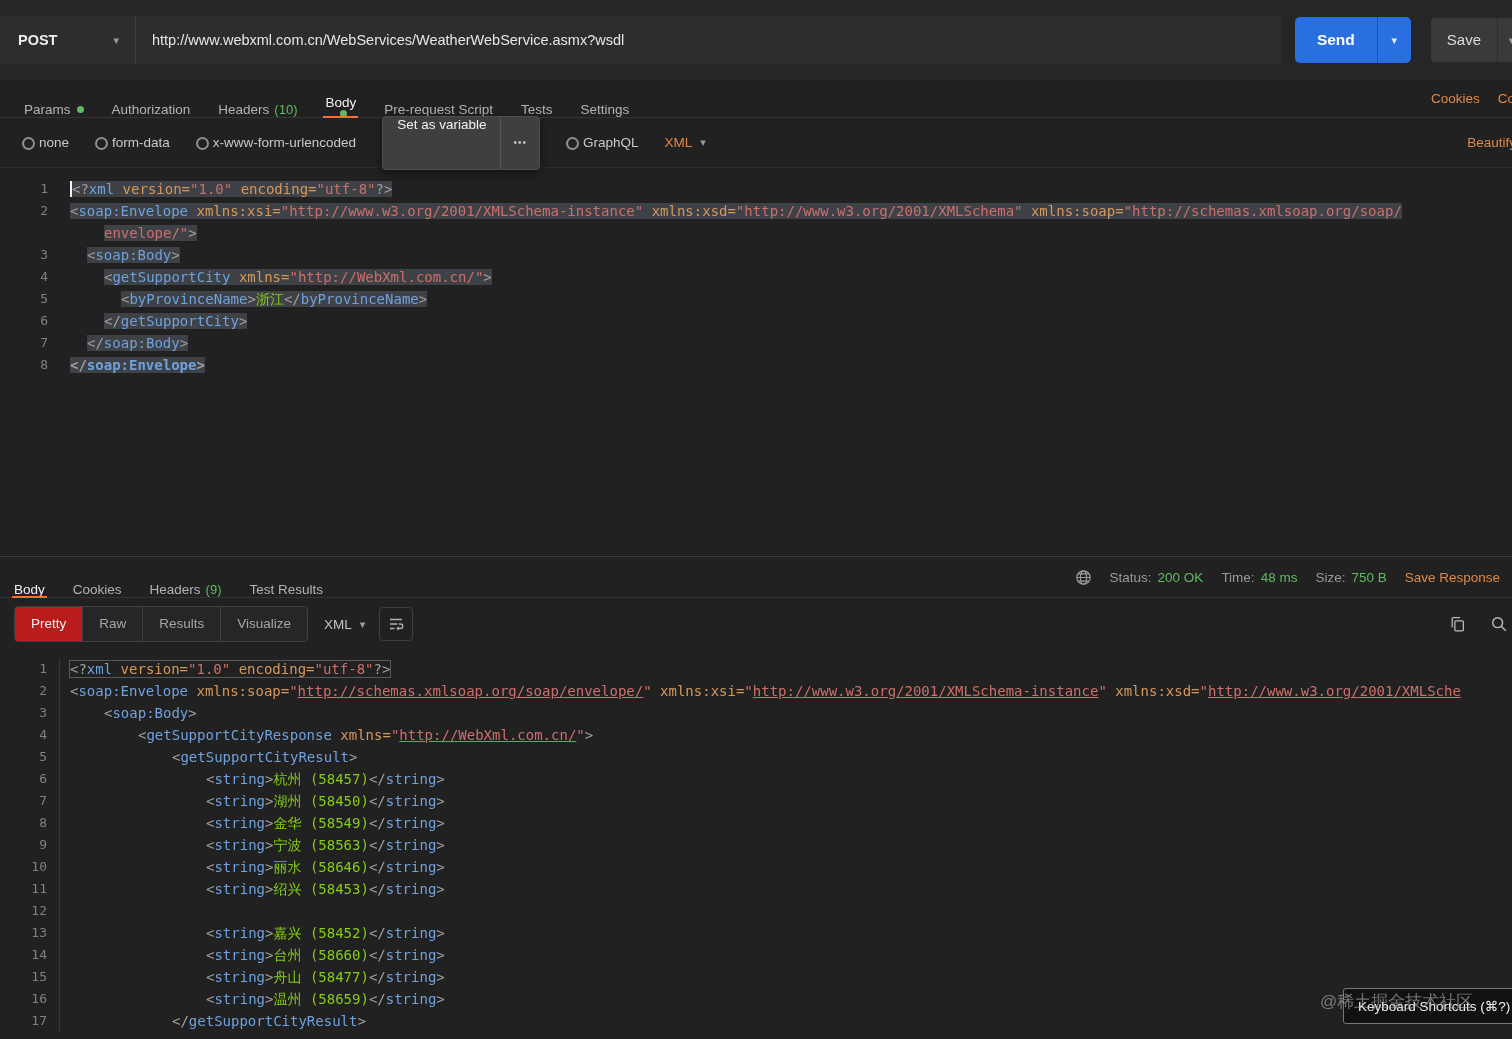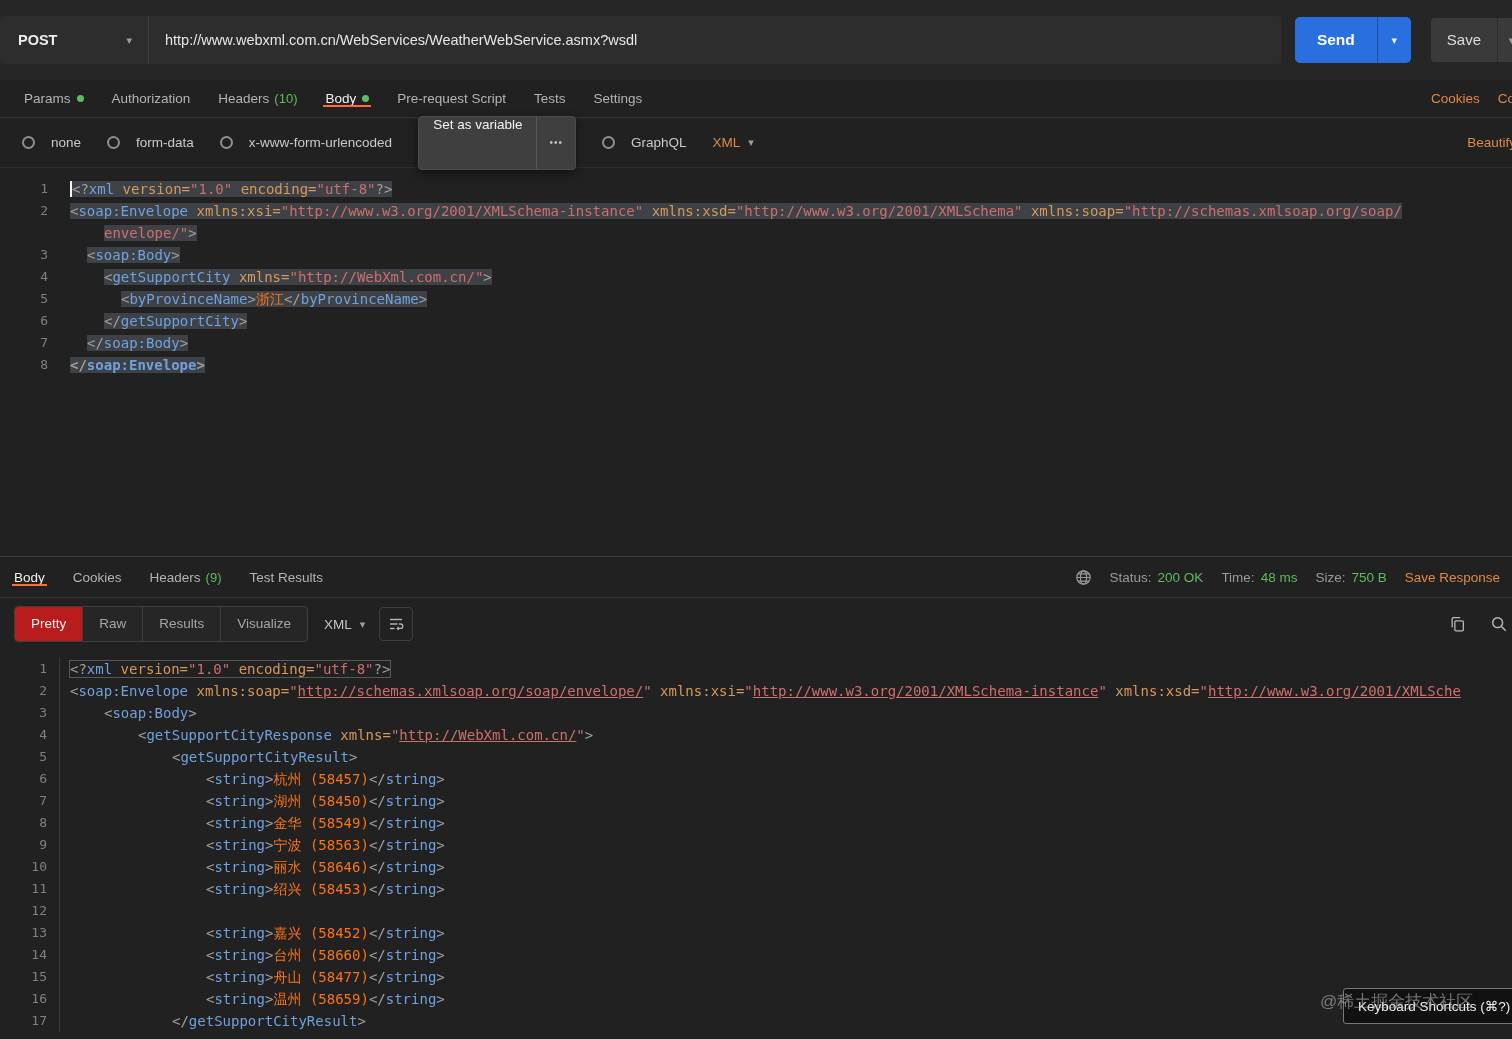--- a/index.html
+++ b/index.html
@@ -8,47 +8,47 @@
     --blue:#2a6fdf; --pu:#a0a0a0; --tg:#6fa1dd; --at:#d6985a; --st:#cb6f6c; --sel:#3e4247;
   }
   *{margin:0;padding:0;box-sizing:border-box;}
   html,body{background:var(--bg);}
   body{width:1512px;height:1039px;overflow:hidden;font-family:"Liberation Sans",sans-serif;color:var(--text);}
   .app{position:relative;width:1512px;height:1039px;display:flex;flex-direction:column;overflow:hidden;background:var(--bg);}
 
   
   .topbar{height:80px;background:var(--panel);display:flex;align-items:center;flex:none;}
   .url-group{flex:1;height:48px;margin:16px 0;background:var(--field);border-radius:4px;display:flex;align-items:center;min-width:0;}
-  .method{width:149px;height:100%;display:flex;align-items:center;justify-content:space-between;padding:0 16px 0 18px;border-right:1px solid #3e3e3e;cursor:pointer;flex:none;}
+  .method{width:136px;height:100%;display:flex;align-items:center;justify-content:space-between;padding:0 16px 0 18px;border-right:1px solid #3e3e3e;cursor:pointer;flex:none;}
   .method-label{font-size:14.5px;font-weight:bold;color:#ededed;}
   .chev{color:#9c9c9c;font-size:11px;line-height:1;}
   .url-input{flex:1;height:100%;background:transparent;border:none;outline:none;color:#e6e6e6;font-size:14.5px;padding:0 16px;min-width:0;}
   .send-btn{margin-left:14px;height:46px;background:var(--blue);border-radius:5px;display:flex;align-items:center;flex:none;}
   .send-main{padding:0 22px;font-size:15.5px;font-weight:bold;color:#fff;line-height:46px;cursor:pointer;}
   .send-caret{width:34px;height:100%;display:flex;align-items:center;justify-content:center;border-left:1px solid rgba(0,0,0,.28);cursor:pointer;}
   .send-caret .chev{color:#e8f0ff;}
   .save-btn{margin-left:20px;margin-right:-13px;height:44px;background:#3a3a3a;border-radius:4px;display:flex;align-items:center;flex:none;}
   .save-main{padding:0 16px;font-size:15px;color:#dcdcdc;line-height:44px;cursor:pointer;}
   .save-caret{width:28px;height:100%;display:flex;align-items:center;justify-content:center;border-left:1px solid #2c2c2c;cursor:pointer;}
 
   
   .req-tabs{height:38px;display:flex;align-items:stretch;padding-left:10px;border-bottom:1px solid #343434;position:relative;flex:none;}
-  .tabs-list{display:flex;align-items:center;}
+  .tabs-list{display:flex;align-items:flex-end;}
   .tab{display:flex;align-items:center;padding:0 14px;font-size:13.5px;color:#b3b3b3;position:relative;cursor:pointer;white-space:nowrap;}
-  .tab.active{color:#f0f0f0;}
+  .tab.active{color:#f0f0f0;flex-direction:column;}
   .tab.active::after{content:"";position:absolute;left:12px;right:12px;bottom:-1px;height:2px;background:var(--orange);}
   .tab .count{margin-left:5px;color:var(--green);font-size:13px;}
   .tab .dot{margin-left:6px;width:7px;height:7px;border-radius:50%;background:var(--green);}
   .req-links{position:absolute;right:-18px;top:0;height:100%;display:flex;align-items:center;gap:18px;}
   .hlink{color:var(--link);font-size:13.5px;cursor:pointer;white-space:nowrap;}
 
   
   .body-bar{height:50px;display:flex;align-items:center;padding-left:22px;gap:26px;border-bottom:1px solid #2c2c2c;position:relative;flex:none;}
   .body-options{display:flex;align-items:center;gap:26px;}
-  .radio-opt{display:flex;align-items:center;gap:16px;cursor:pointer;}
+  .radio-opt{display:flex;align-items:flex-end;gap:4px;cursor:pointer;}
   .radio{width:13px;height:13px;border-radius:50%;border:2px solid #8f8f8f;background:transparent;flex:none;}
   .radio-label{font-size:13.5px;color:#c9c9c9;white-space:nowrap;}
   .sel-popup{height:54px;background:#3f3f3f;border:1px solid #4d4d4d;border-radius:4px;box-shadow:0 3px 10px rgba(0,0,0,.5);display:flex;z-index:5;}
   .popup-label{padding:0 14px;font-size:13.5px;color:#f2f2f2;cursor:pointer;white-space:nowrap;}
   .popup-more{padding:0 12px;height:100%;display:flex;align-items:center;border-left:1px solid #555;color:#c0c0c0;font-size:10px;letter-spacing:1px;cursor:pointer;}
   .lang-dd{display:flex;align-items:center;gap:8px;cursor:pointer;}
   .lang-label{font-size:13.5px;color:#c4c4c4;}
   .lang-label.orange{color:var(--link);}
   .beautify{margin-left:auto;margin-right:-4px;}
 
@@ -61,21 +61,21 @@
   .resp .gutter{border-right:1px solid #383838;}
   .code-content{white-space:pre;}
   .toks{display:inline;}
   .toks.sel{background:var(--sel);}
   .toks.caret{border-left:2px solid #f5f5f5;}
   .toks.box{outline:1px solid #585858;}
   .tk-pu{color:var(--pu);}
   .tk-tg{color:var(--tg);}
   .tk-at{color:var(--at);}
   .tk-st{color:var(--st);}
-  .tk-tx{color:#f97316;}
+  .tk-tx{color:#84cc16;}
   .tk-lk{color:var(--st);text-decoration:underline;cursor:pointer;}
 
   
   .resp-header{height:42px;border-top:1px solid var(--border);border-bottom:1px solid #343434;display:flex;align-items:stretch;flex:none;}
   .resp-right{margin-left:auto;display:flex;align-items:center;gap:18px;padding-right:12px;}
   .meta{display:flex;align-items:center;gap:6px;font-size:13.5px;white-space:nowrap;}
   .mlab{color:#9a9a9a;}
   .mval{color:var(--green);}
   .icon-btn{display:flex;align-items:center;justify-content:center;cursor:pointer;flex:none;}
 

